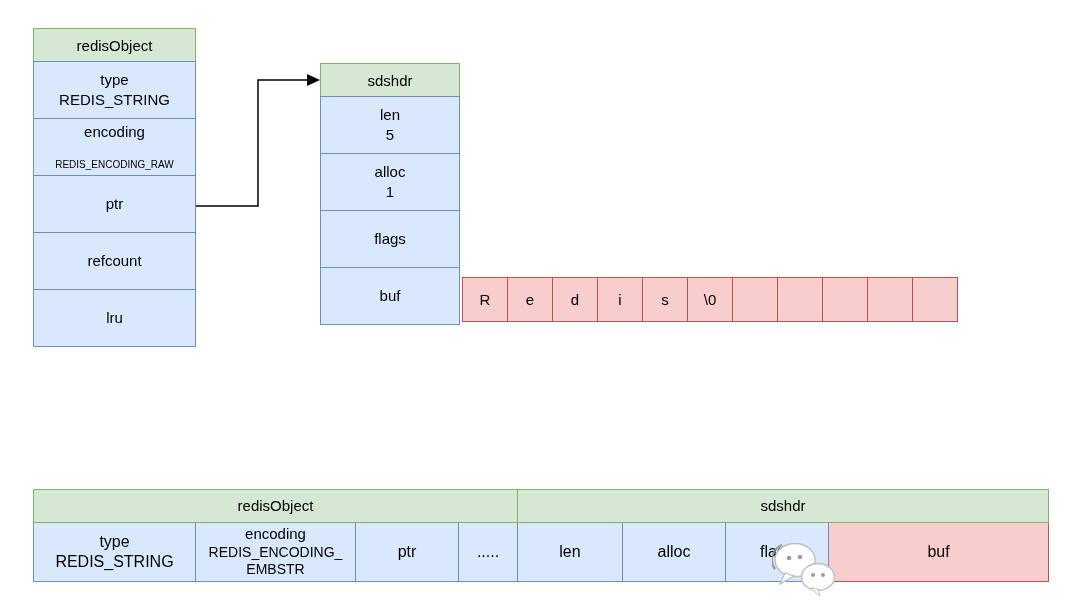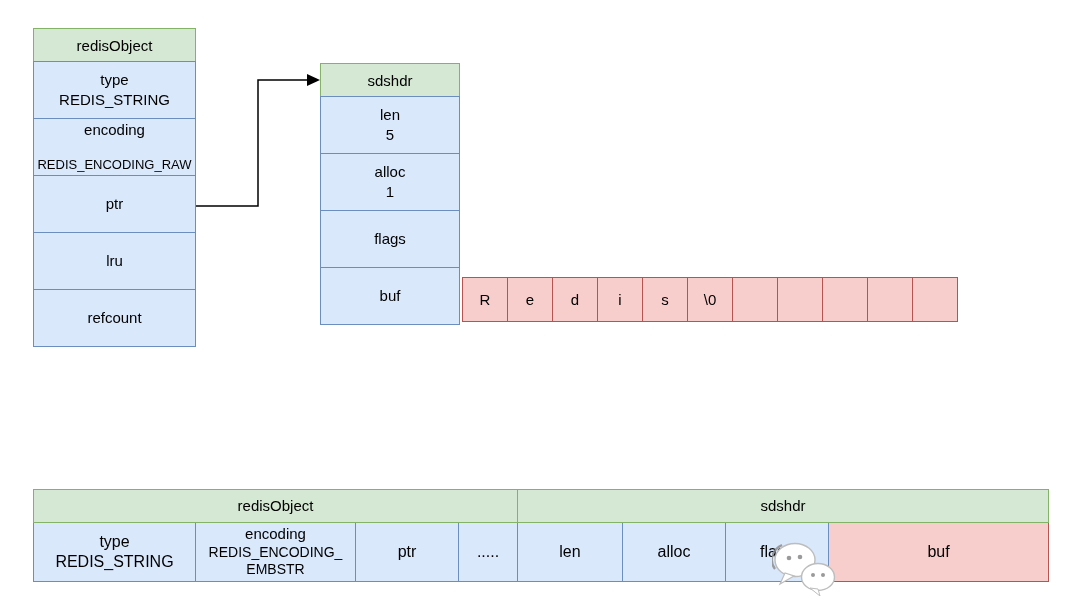--- a/index.html
+++ b/index.html
@@ -19,21 +19,21 @@
   .stack .hdr{
     box-sizing:border-box;height:34px;display:flex;align-items:center;justify-content:center;
     background:var(--green-fill);border:1px solid var(--green-border);font-size:15px;
   }
   .stack .cell{
     box-sizing:border-box;height:58px;display:flex;flex-direction:column;
     align-items:center;justify-content:center;text-align:center;line-height:1.35;
     background:var(--blue-fill);border:1px solid var(--blue-border);font-size:15px;
   }
   .cell .ln{white-space:nowrap;}
-  .cell .ln.small{font-size:13px;margin-top:16px;}
+  .cell .ln.small{font-size:10px;margin-top:16px;}
   #redis-object-box{left:33px;top:28px;width:163px;}
   #sdshdr-box{left:320px;top:63px;width:140px;}
   
   svg.arrow-layer{position:absolute;left:0;top:0;pointer-events:none;}
   
   #buf-cells{position:absolute;left:462px;top:277px;display:flex;}
   #buf-cells .bcell{
     box-sizing:border-box;width:46px;height:45px;display:flex;align-items:center;justify-content:center;
     background:var(--pink-fill);border:1px solid var(--pink-border);font-size:15px;
   }
@@ -70,24 +70,24 @@
       <div class="ln">REDIS_STRING</div>
     </div>
     <div class="cell">
       <div class="ln">encoding</div>
       <div class="ln small">REDIS_ENCODING_RAW</div>
     </div>
     <div class="cell">
       <div class="ln">ptr</div>
     </div>
     <div class="cell">
-      <div class="ln">lru</div>
+      <div class="ln">refcount</div>
     </div>
     <div class="cell">
-      <div class="ln">refcount</div>
+      <div class="ln">lru</div>
     </div>
   </div>
 
   <svg class="arrow-layer" width="1080" height="616">
     <path d="M196,206 L258,206 L258,80 L308,80" fill="none" stroke="var(--arrow)" stroke-width="1.5"></path>
     <polygon points="320,80 307,74 307,86" fill="var(--arrow)"></polygon>
   </svg>
 
   <div class="stack" id="sdshdr-box">
     <div class="hdr">sdshdr</div>

